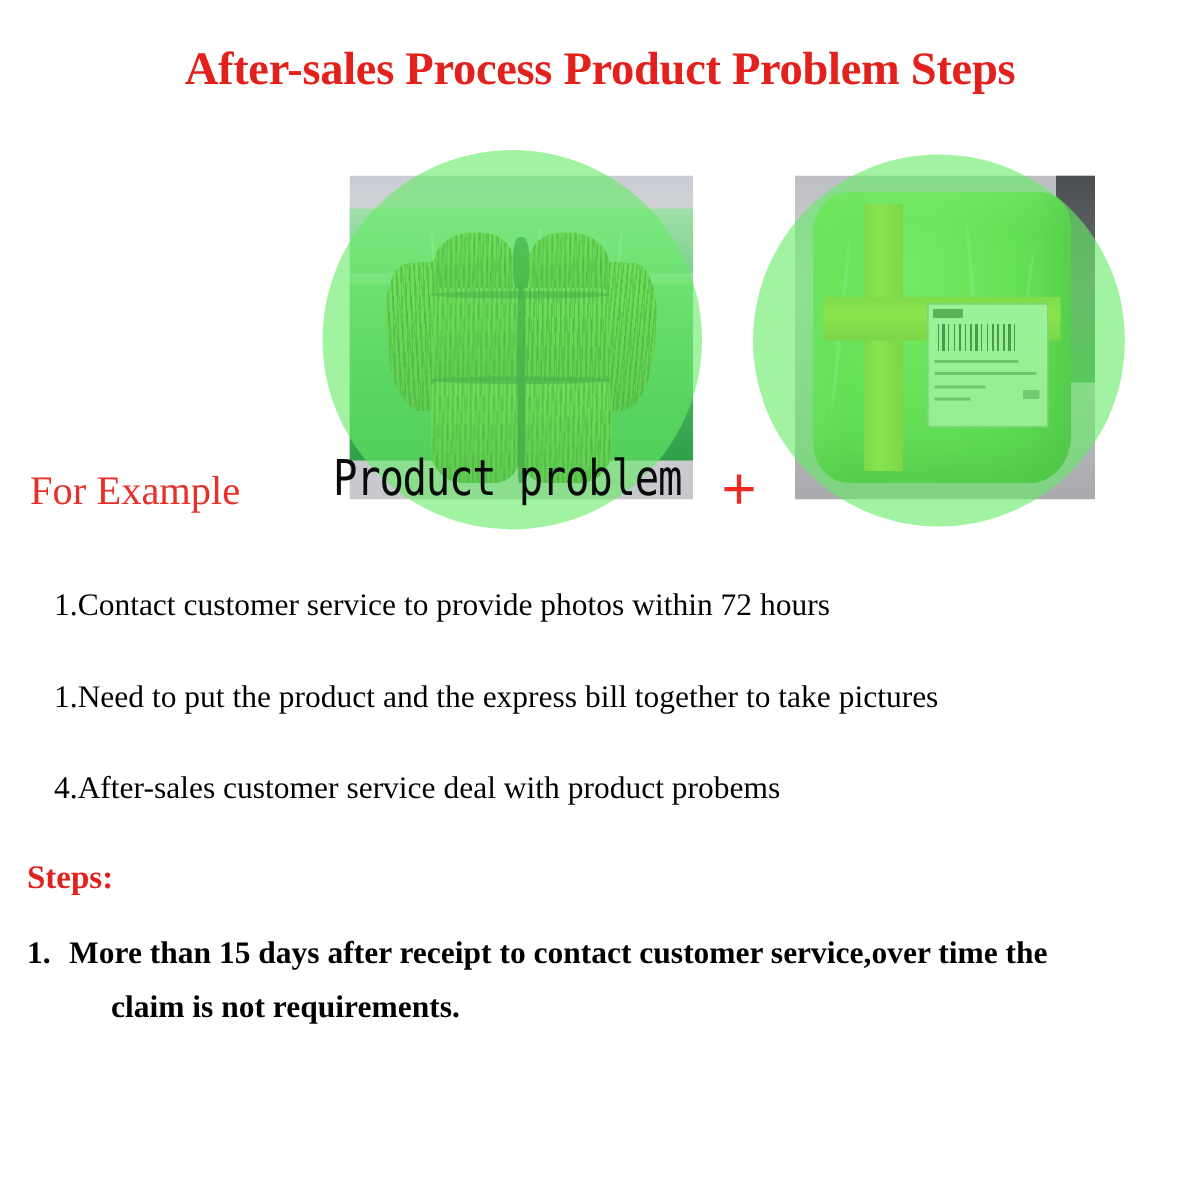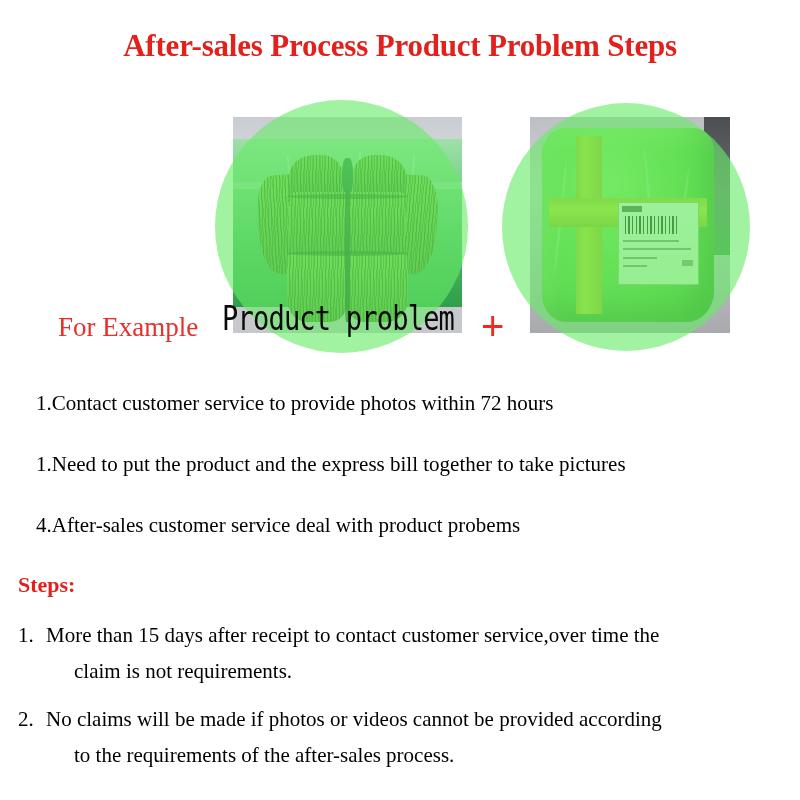--- a/index.html
+++ b/index.html
@@ -40,21 +40,20 @@
     height: 255px;
   }
 
   .for-example {
     position: absolute;
     left: 20px;
     top: 212px;
     font-size: 27px;
     color: #e8302a;
     white-space: nowrap;
-    margin-left: 38px;
   }
 
   .plus-sign {
     position: absolute;
     left: 481px;
     top: 206px;
     font-size: 40px;
     line-height: 40px;
     color: #ee2a22;
     font-family: "Liberation Sans", sans-serif;
@@ -289,20 +288,21 @@
     top: 572px;
     font-size: 22px;
     font-weight: bold;
     color: #e2211c;
   }
   .notes {
     position: absolute;
     left: 18px;
     top: 617px;
     width: 775px;
+    font-weight: bold;
   }
   .note-item {
     font-size: 21px;
     line-height: 36px;
     padding-left: 28px;
     text-indent: -28px;
     margin-bottom: 12px;
   }
   .note-item .num { display: inline-block; width: 28px; text-indent: 0; }
 </style>
@@ -377,17 +377,13 @@
   <div class="step">4.After-sales customer service deal with product probems</div>
 </div>
 
 <div class="note-heading">Steps:</div>
 
 <div class="notes">
   <div class="note-item">
     <span class="num">1.</span><span>More than 15 days after receipt to contact customer service,over time the</span>
     <div style="padding-left:28px;text-indent:0;">claim is not requirements.</div>
   </div>
-  <div class="note-item">
-    <span class="num">2.</span><span>No claims will be made if photos or videos cannot be provided according</span>
-    <div style="padding-left:28px;text-indent:0;">to the requirements of the after-sales process.</div>
-  </div>
 </div>
 
 </body></html>

